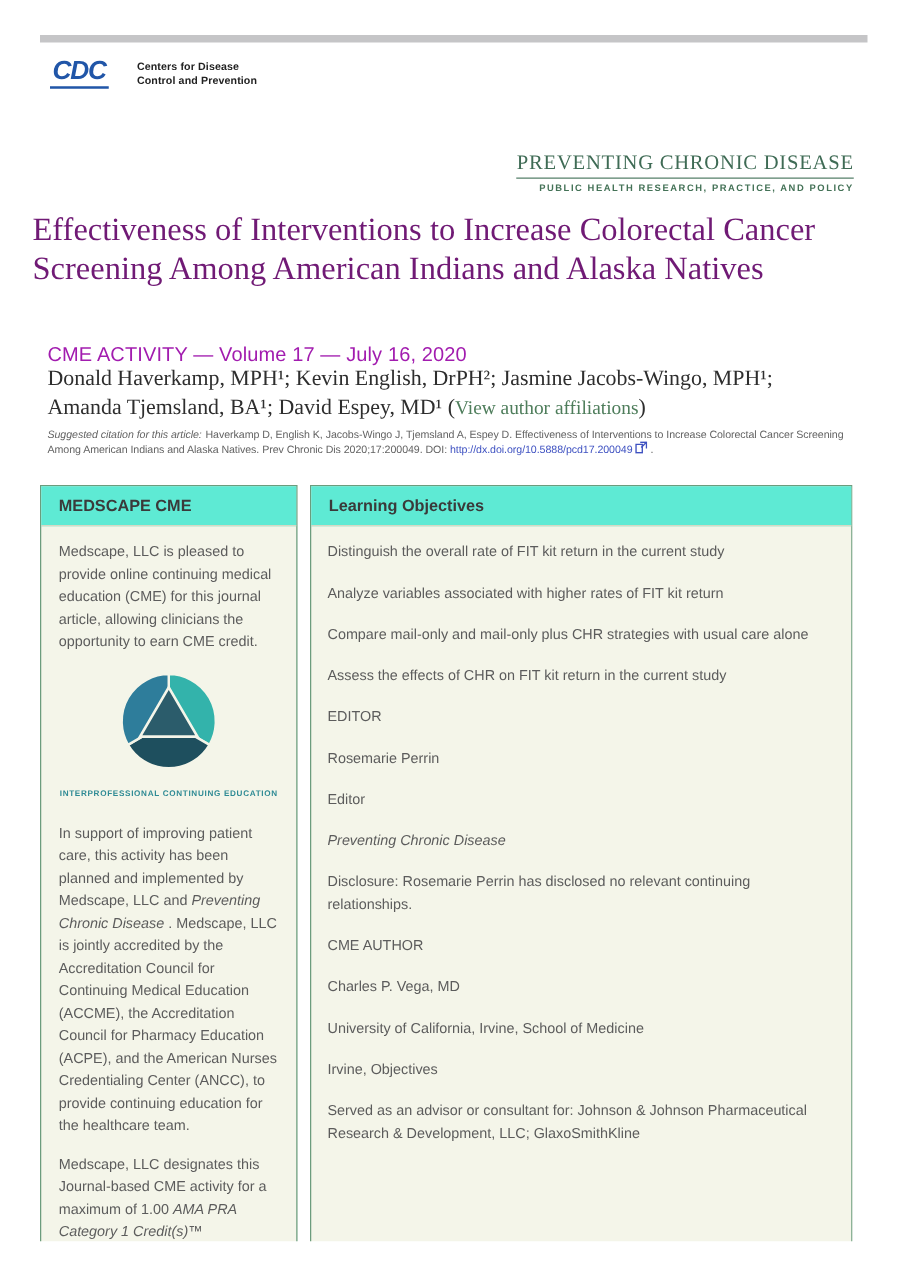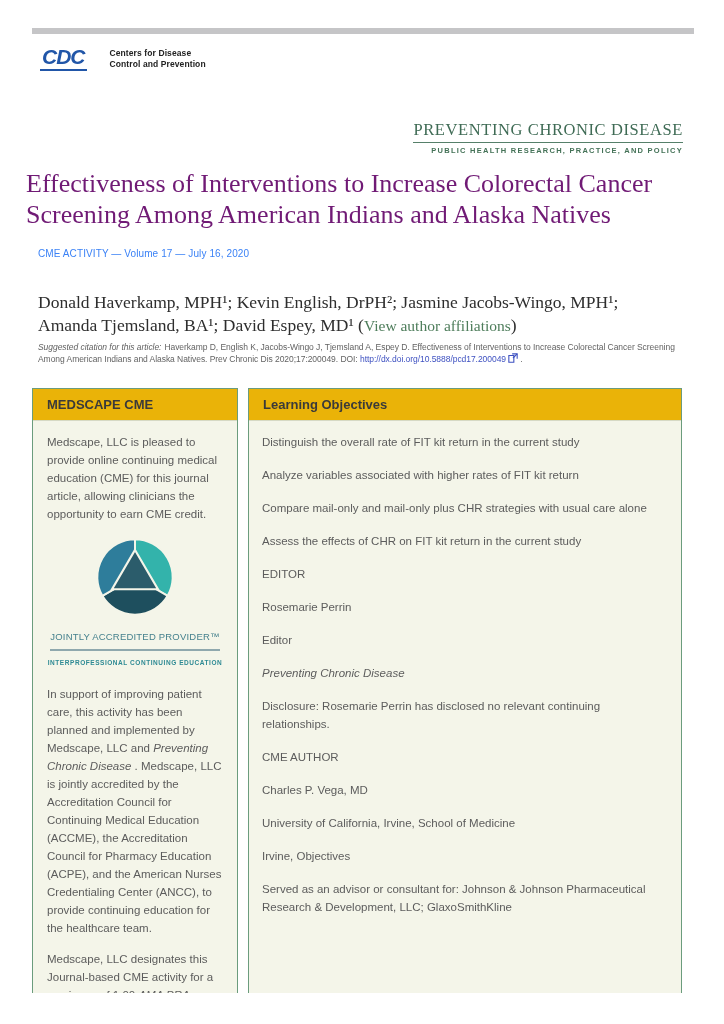--- a/index.html
+++ b/index.html
@@ -45,22 +45,22 @@
   }
 
   
   .article-title {
     position: absolute; left: 26px; top: 168px; width: 655px;
     font-family: "Liberation Serif", serif;
     font-size: 26px; line-height: 31px;
     color: #701a75; font-weight: normal;
   }
   .article-meta {
-    position: absolute; left: 38px; top: 248px;
-    font-size: 10px; color: #3b82f6; letter-spacing: 0.1px;
+    position: absolute; left: 38px; top: 276px;
+    font-size: 16px; color: #a21caf; letter-spacing: 0.1px;
   }
   .authors {
     position: absolute; left: 38px; top: 291px; width: 640px;
     font-family: "Liberation Serif", serif;
     font-size: 17.5px; line-height: 23px; color: #2e2e2e;
   }
   .authors a { color: #4e7d5b; text-decoration: none; font-size: 15.5px; }
   .citation {
     position: absolute; left: 38px; top: 341px; width: 660px;
     font-size: 8.5px; line-height: 12px; color: #636363; letter-spacing: -0.05px;
@@ -77,21 +77,21 @@
     overflow: hidden;
   }
   .box {
     border: 1px solid #6b9c7d;
     background: #f4f5e9;
     height: 700px; 
   }
   .box-left { width: 206px; flex: 0 0 206px; }
   .box-right { flex: 1; }
   .box-header {
-    background: #eab308;
+    background: #5eead4;
     border-bottom: 1px solid #d6d9c4;
     padding: 8px 14px;
     font-size: 13px; font-weight: bold; color: #3a3a3a;
   }
   .box-body { padding: 12px 14px; font-size: 11.5px; line-height: 18px; color: #5c5c5c; }
   .box-right .box-body { padding: 12px 13px; }
   .box-p { margin-bottom: 13px; }
   .box-right .box-p { margin-bottom: 15px; }
   .box-p em { font-style: italic; }
 
@@ -148,23 +148,20 @@
       <div class="box-body">
         <p class="box-p"><span>Medscape, LLC is pleased to provide online continuing medical education (CME) for this journal article, allowing clinicians the opportunity to earn CME credit.</span></p>
 
         <div class="jap-logo">
           <svg width="82" height="82" viewBox="0 0 100 100">
             <path d="M50,50 L50,4 A46,46 0 0 1 89.8,73 Z" fill="#33b3ab" stroke="#f4f5e9" stroke-width="2.4"></path>
             <path d="M50,50 L89.8,73 A46,46 0 0 1 10.2,73 Z" fill="#1e4f5e" stroke="#f4f5e9" stroke-width="2.4"></path>
             <path d="M50,50 L10.2,73 A46,46 0 0 1 50,4 Z" fill="#2e7d9b" stroke="#f4f5e9" stroke-width="2.4"></path>
             <path d="M50,17 L78,65 L22,65 Z" fill="#2b5c6b" stroke="#f4f5e9" stroke-width="2.6"></path>
           </svg>
-          <div>
-            <span class="jap-line1">JOINTLY ACCREDITED PROVIDER™</span>
-          </div>
           <div class="jap-line2">INTERPROFESSIONAL CONTINUING EDUCATION</div>
         </div>
 
         <p class="box-p"><span>In support of improving patient care, this activity has been planned and implemented by Medscape, LLC and </span><em>Preventing Chronic Disease</em><span> . Medscape, LLC is jointly accredited by the Accreditation Council for Continuing Medical Education (ACCME), the Accreditation Council for Pharmacy Education (ACPE), and the American Nurses Credentialing Center (ANCC), to provide continuing education for the healthcare team.</span></p>
         <p class="box-p"><span>Medscape, LLC designates this Journal-based CME activity for a maximum of 1.00 </span><em>AMA PRA Category 1 Credit(s)™</em></p>
       </div>
     </div>
 
     <div class="box box-right">
       <div class="box-header">Learning Objectives</div>

